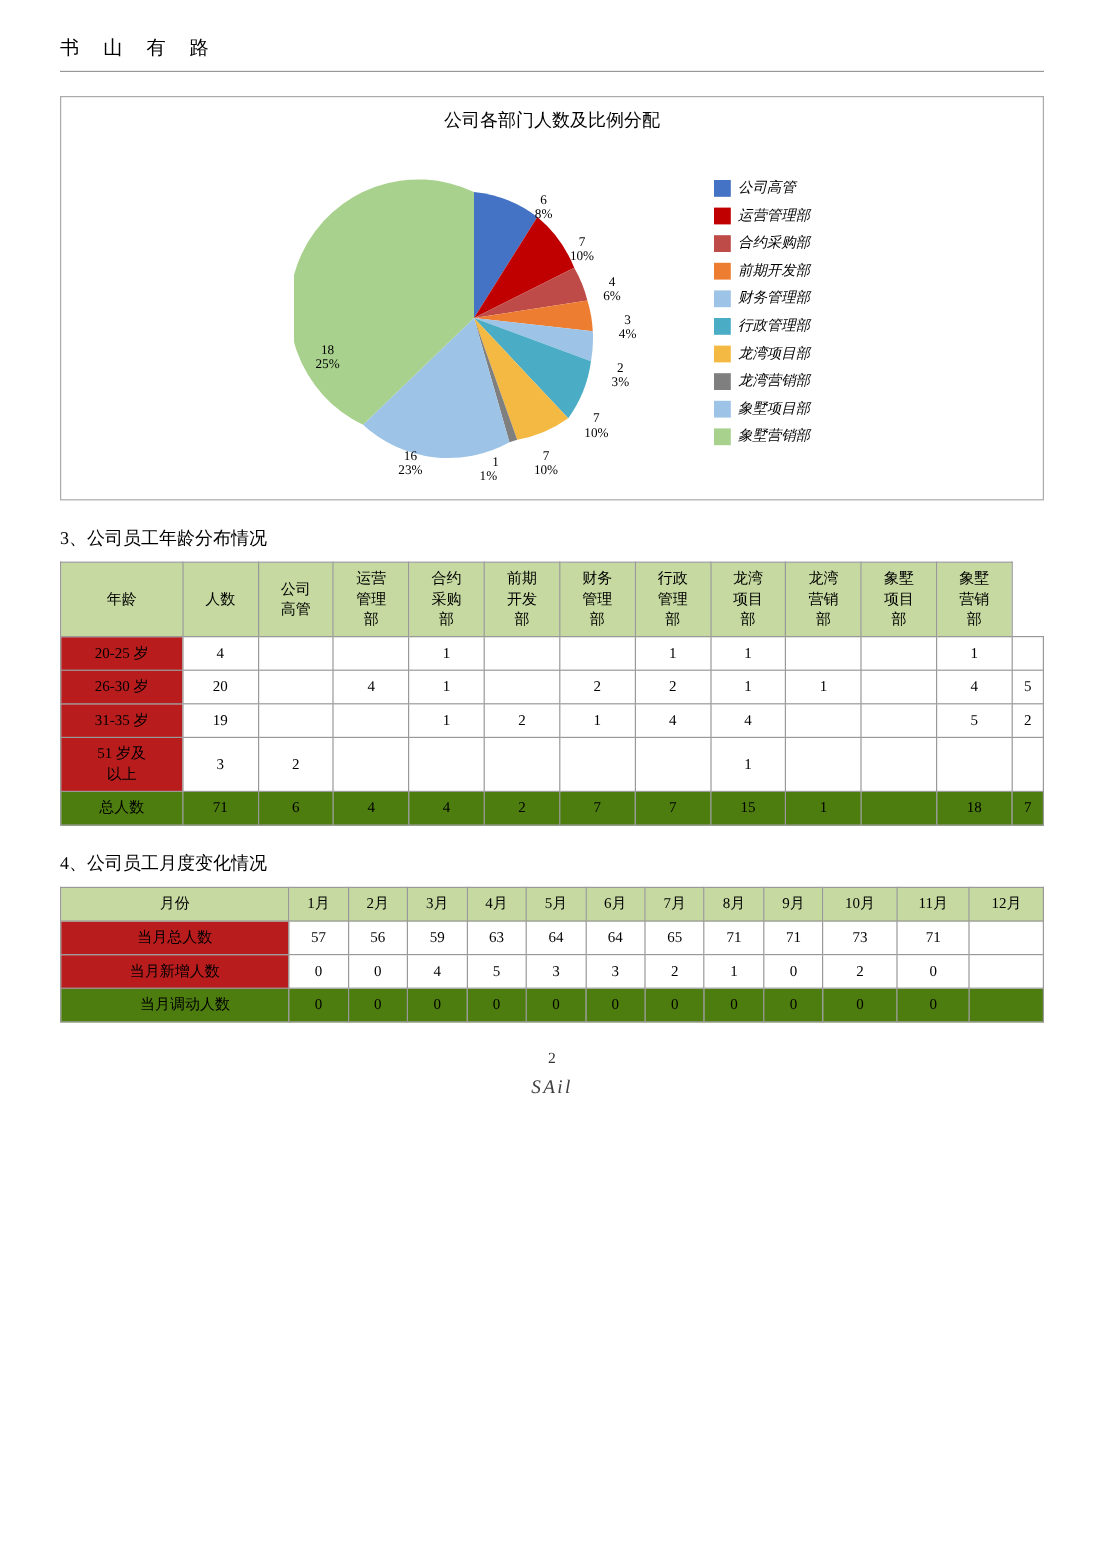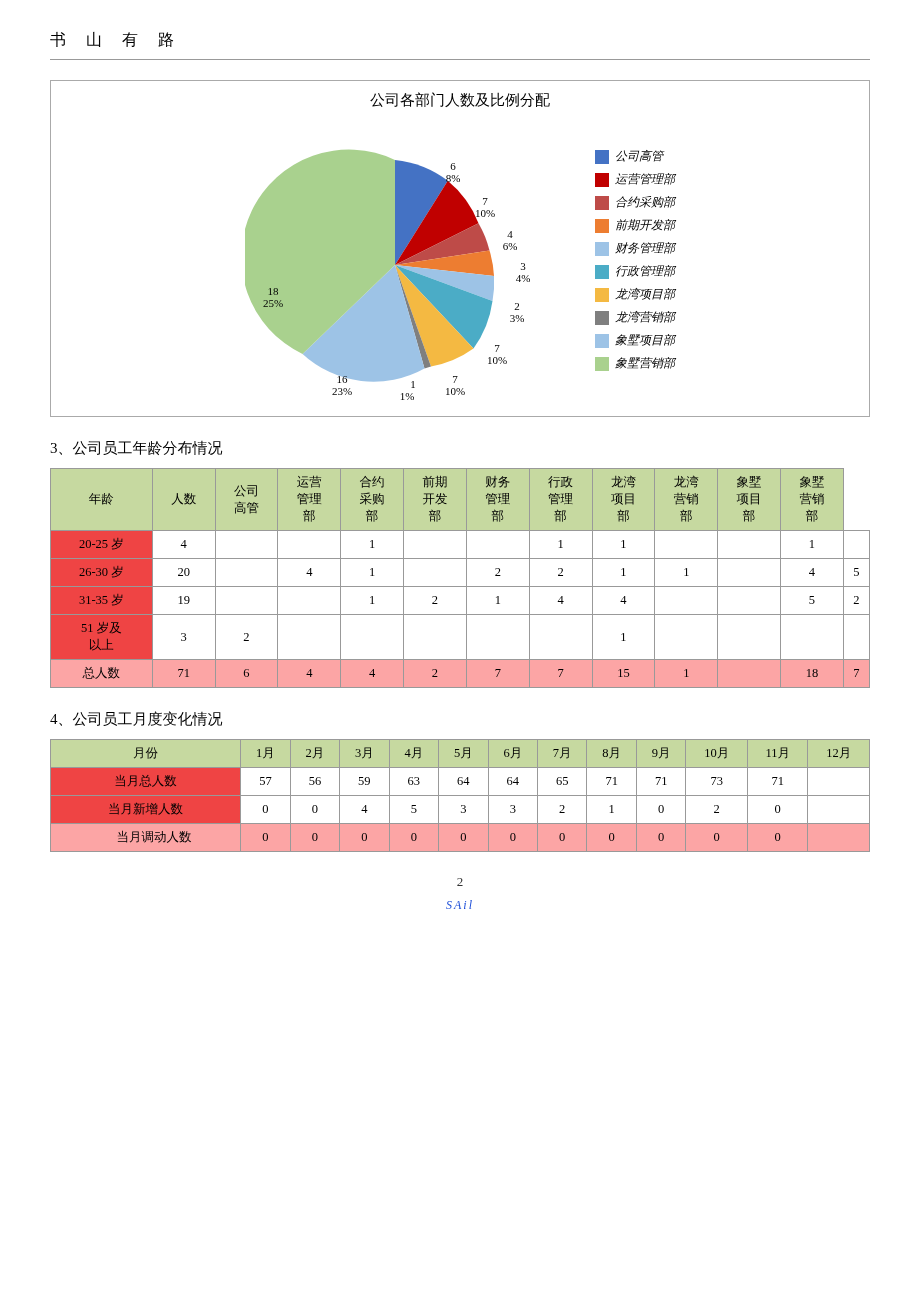--- a/index.html
+++ b/index.html
@@ -80,35 +80,35 @@
       border: 1px solid #999;
       text-align: center;
       padding: 5px 3px;
       vertical-align: middle;
     }
     table thead th {
       background-color: #c6d9a0;
       font-weight: normal;
     }
     table tbody td:first-child {
-      background-color: #ef4444;
+      background-color: #b91c1c;
     }
     table tbody tr:last-child td {
-      background-color: #fca5a5;
+      background-color: #4d7c0f;
     }
     .page-num {
       text-align: center;
       margin-top: 10px;
       font-size: 13px;
       color: #333;
     }
     .watermark {
       text-align: center;
-      font-size: 12px;
-      color: #1d4ed8;
+      font-size: 16px;
+      color: #404040;
       margin-bottom: 6px;
       letter-spacing: 2px;
       font-style: italic;
     }
   </style>
 </head>
 <body>
 
 <div class="header">
   <span>书  山  有  路</span>

